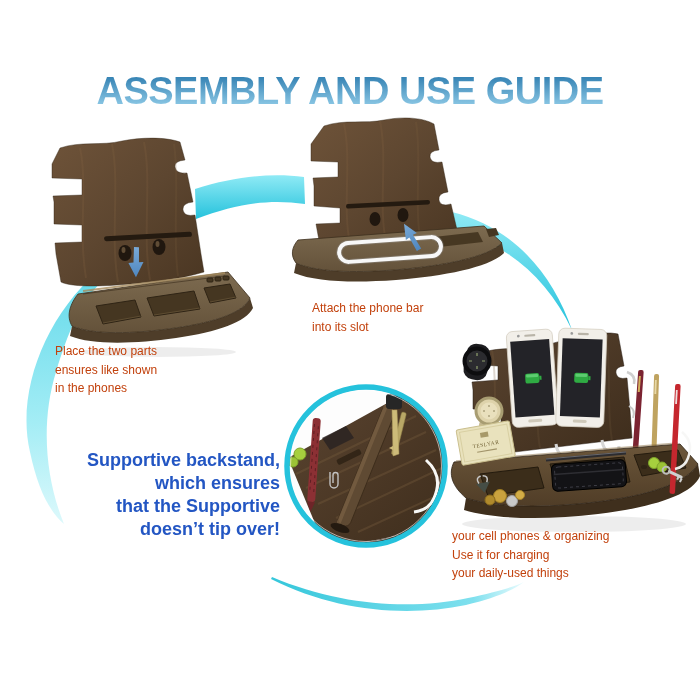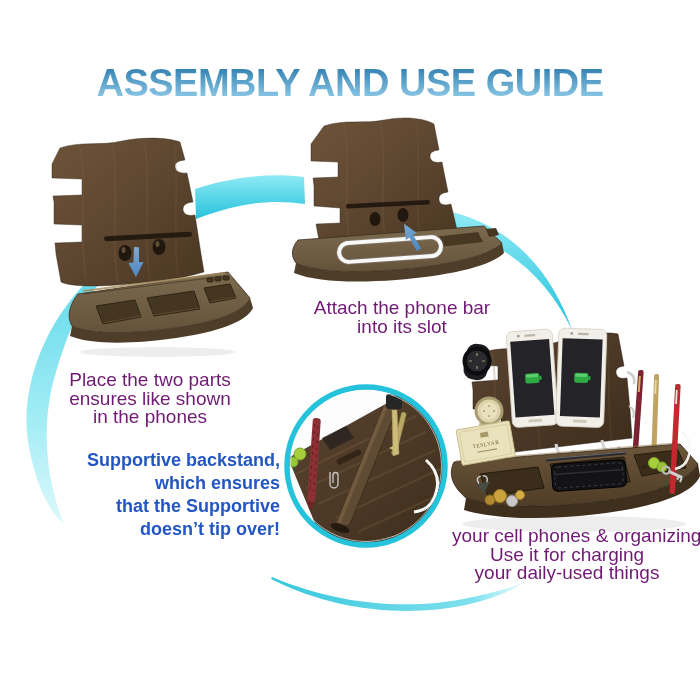--- a/index.html
+++ b/index.html
@@ -2,27 +2,27 @@
 <html style="--title_top: #2878ac; --title_bottom: #9bd4ee; --note_blue: #2356c3; --arrow_cyan: #25c2dc; --arrow_cyan_light: #8feaf5; --small_arrow_blue: #4f87c0; --wood_dark: #3e2d1c; --wood_mid: #5d4630; --wood_light: #7b5f40; --tray_top: #7d6b50; --tray_recess: #453621; --phone_white: #f2efe9; --screen_dark: #232328; --battery_green: #2fab43; --card_beige: #e9e2bd; --metal_silver: #d6d6d6; --pen_red: #c5272e; --pen_maroon: #7b2331; --pen_gold: #bfa360; --key_gold: #cdbb79; --ball_green: #a6cf3e;"><head>
 <meta charset="utf-8">
 <style>
   html,body{margin:0;padding:0;}
   .canvas{
     position:relative;width:700px;height:700px;background:#ffffff;overflow:hidden;
     font-family:"Liberation Sans",sans-serif;
   }
   .art{position:absolute;left:0;top:0;}
   .title{
-    position:absolute;left:0;right:0;top:62px;margin:0;text-align:center;
+    position:absolute;left:0;right:0;top:62px;margin:8px;text-align:center;
     font-size:38px;font-weight:bold;letter-spacing:-0.5px;
     background:linear-gradient(180deg,var(--title_top,#2878ac) 5%,var(--title_bottom,#9bd4ee) 95%);
     -webkit-background-clip:text;background-clip:text;color:transparent;
   }
   .cap{
-    position:absolute;font-size:19px;line-height:18.5px;color:#701a75;text-align:center;
+    position:absolute;font-size:12px;line-height:18.5px;color:#c2410c;
   }
   .cap div{white-space:nowrap;}
   .note{
     position:absolute;left:40px;top:449px;width:240px;text-align:right;
     font-size:18px;line-height:23px;font-weight:bold;color:var(--note_blue,#2356c3);
   }
   .note div{white-space:nowrap;}
 </style>
 </head>
 <body>
@@ -297,21 +297,21 @@
         <circle cx="-66" cy="-12" r="6" fill="var(--ball_green,#a6cf3e)" stroke="#7fa32a"></circle>
         <circle cx="-73" cy="-4" r="5" fill="#9cc336" stroke="#7fa32a"></circle>
         <path d="M-36,6 v12 a4,4 0 0 0 8,0 v-9 a2.5,2.5 0 0 0 -5,0 v8" stroke="#c2c2c2" stroke-width="1.4" fill="none"></path>
         <path d="M60,-6 q18,16 8,38 q-5,12 -20,14" stroke="#f8f8f6" stroke-width="3" fill="none"></path>
       </g>
       <circle r="79" fill="none" stroke="var(--arrow_cyan,#2cc5da)" stroke-width="5.5"></circle>
       <circle r="75.5" fill="none" stroke="#ffffff" stroke-width="1" opacity="0.6"></circle>
     </g>
   </svg>
 
-  <div class="cap" style="left:55px;top:371px;width:190px;">
+  <div class="cap" style="left:55px;top:342px;width:190px;">
     <div>Place the two parts</div>
     <div>ensures like shown</div>
     <div>in the phones</div>
   </div>
 
   <div class="cap" style="left:312px;top:299px;width:180px;">
     <div>Attach the phone bar</div>
     <div>into its slot</div>
   </div>
 

